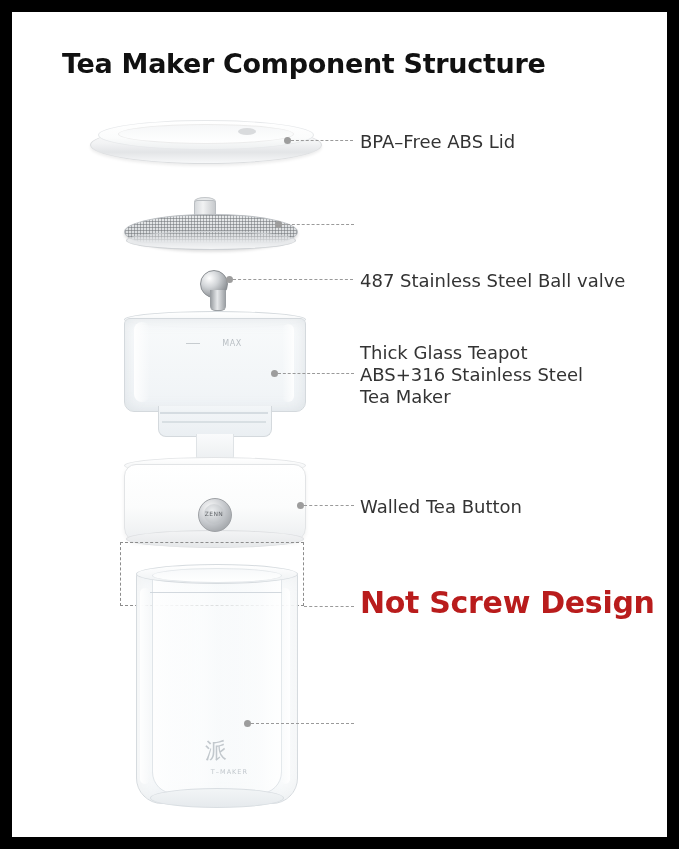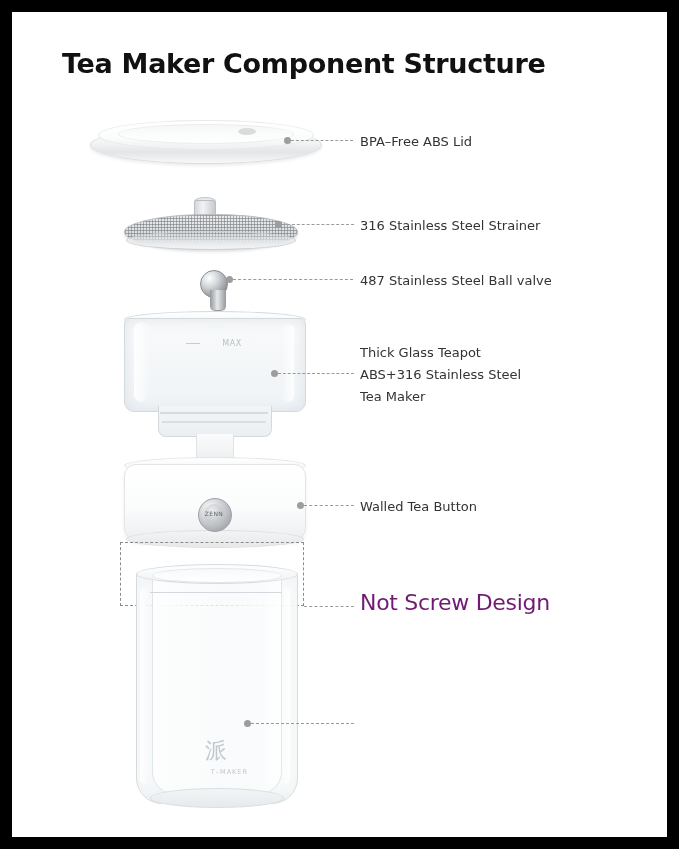--- a/index.html
+++ b/index.html
@@ -34,29 +34,29 @@
     left: 50px;
     top: 36px;
     font-size: 27px;
     font-weight: bold;
     color: #111111;
     letter-spacing: -0.3px;
     white-space: nowrap;
   }
   .label {
     position: absolute;
-    font-size: 13px;
+    font-size: 18px;
     color: #333333;
     line-height: 22px;
     white-space: pre-line;
   }
   .label.bold {
-    font-weight: normal;
-    font-size: 22px;
-    color: #701a75;
+    font-weight: bold;
+    font-size: 30px;
+    color: #b91c1c;
     letter-spacing: -0.3px;
   }
   .leader {
     position: absolute;
     height: 0;
     border-top: 1px dashed #9a9a9a;
   }
   .dot {
     position: absolute;
     width: 7px;
@@ -438,21 +438,20 @@
     <div class="label" style="left:348px; top:119px;">BPA–Free ABS Lid</div>
 
     <div id="strainer">
       <div class="handle-top"></div>
       <div class="handle"></div>
       <div class="mesh"></div>
       <div class="rim"></div>
     </div>
     <div class="dot" style="left:263px; top:209px;"></div>
     <div class="leader" style="left:270px; top:212px; width:72px;"></div>
-    <div class="label" style="left:348px; top:203px;">316 Stainless Steel Strainer</div>
 
     <div id="ballvalve">
       <div class="ball"></div>
       <div class="stem"></div>
     </div>
     <div class="dot" style="left:214px; top:264px;"></div>
     <div class="leader" style="left:221px; top:267px; width:120px;"></div>
     <div class="label" style="left:348px; top:258px;">487 Stainless Steel Ball valve</div>
 
     <div id="teapot">

